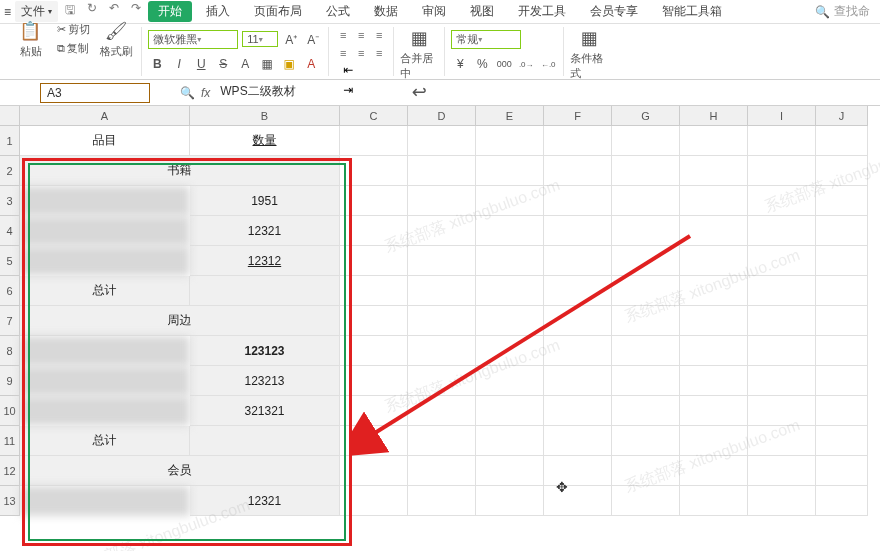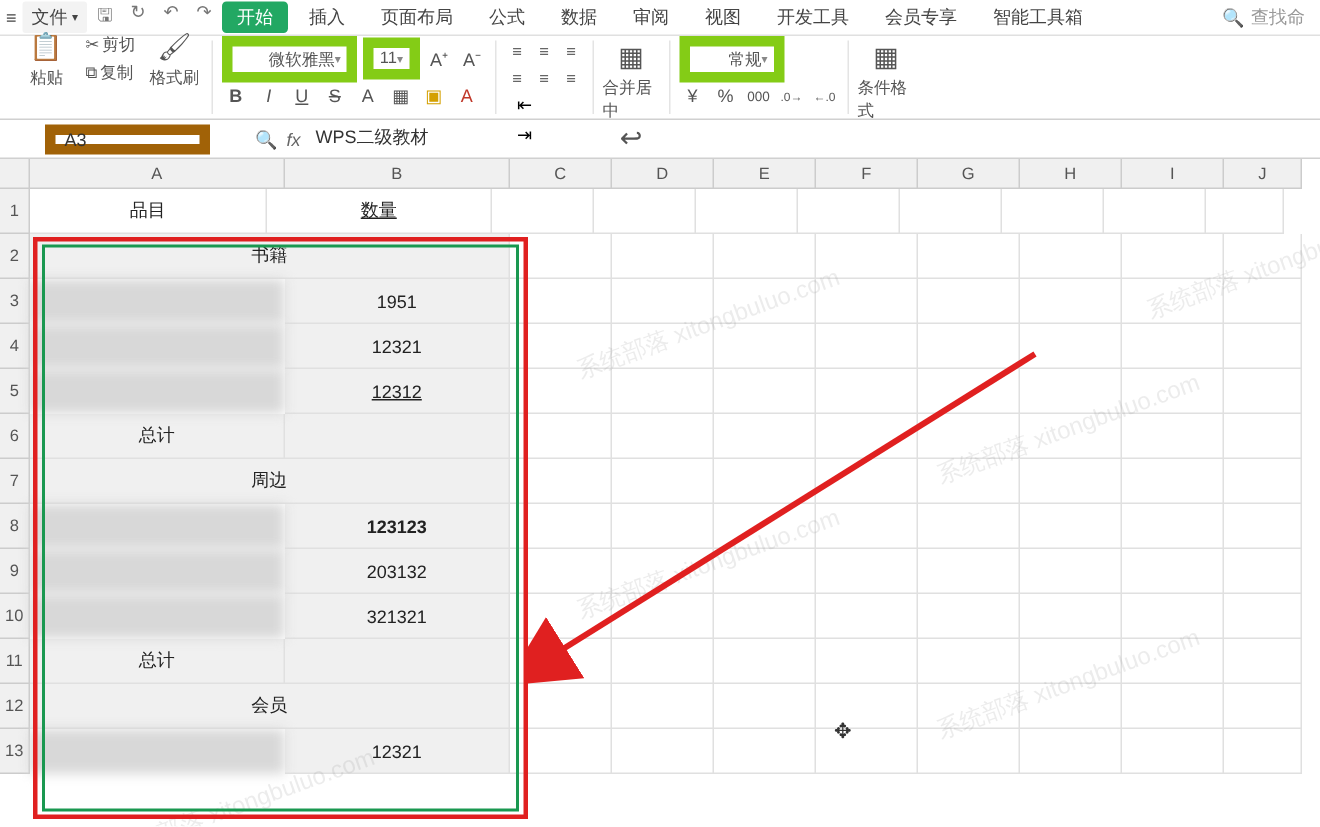--- a/index.html
+++ b/index.html
@@ -17,32 +17,32 @@
 .menu-right { margin-left:auto; color:#999; padding-right:10px; display:flex; align-items:center; gap:4px; }
 
 
 .ribbon { height:56px; background:#fff; border-bottom:1px solid #d0d0d0; display:flex; padding:3px 6px; }
 .rgroup { display:flex; flex-direction:column; justify-content:space-between; padding:0 6px; border-right:1px solid #e4e4e4; }
 .rgroup:last-child { border-right:none; }
 .rrow { display:flex; align-items:center; gap:4px; font-size:11px; color:#555; height:24px; }
 .rbtn { display:flex; align-items:center; gap:2px; padding:1px 3px; }
 .bigbtn { display:flex; flex-direction:column; align-items:center; justify-content:center; width:38px; font-size:11px; color:#555; gap:2px; }
 .bigbtn .ic { font-size:18px; }
-.sel { border:7px solid #84cc16; padding:1px 4px; font-size:11px; min-width:56px; display:flex; align-items:center; justify-content:flex-end; background:#fff; }
+.sel { border:1px solid #84cc16; padding:1px 4px; font-size:11px; min-width:56px; display:flex; align-items:center; justify-content:flex-start; background:#fff; }
 .sel .car { font-size:8px; color:#888; }
 .ic { display:inline-block; text-align:center; }
 .fmtbtn { width:18px; height:18px; display:flex; align-items:center; justify-content:center; font-size:12px; }
 .alignset { display:grid; grid-template-columns:repeat(3,16px); grid-template-rows:repeat(2,16px); gap:2px; }
 .alignset span { width:16px; height:16px; display:flex; align-items:center; justify-content:center; font-size:11px; color:#666; }
 .under { text-decoration:underline; }
 .strike { text-decoration:line-through; }
 
 
 .fbar { height:26px; border-bottom:1px solid #d0d0d0; display:flex; align-items:center; padding-left:30px; }
-.namebox { width:110px; height:20px; border:7px solid #a16207; font-size:12px; padding:0 6px; display:flex; align-items:center; color:#333; }
+.namebox { width:110px; height:20px; border:1px solid #a16207; font-size:12px; padding:0 6px; display:flex; align-items:center; color:#333;margin-left:10px; }
 .fx-area { display:flex; align-items:center; margin-left:30px; gap:6px; font-size:12px; color:#666; }
 .fx-input { height:20px; padding:0 4px; font-size:12px; color:#333; min-width:200px; }
 
 
 .sheet { position:relative; height:445px; overflow:hidden; }
 .corner { position:absolute; left:0; top:0; width:20px; height:20px; background:#f0f0f0; border-right:1px solid #ccc; border-bottom:1px solid #ccc; }
 .colhdrs { position:absolute; left:20px; top:0; height:20px; display:flex; }
 .colhdr { background:#f0f0f0; border-right:1px solid #ccc; border-bottom:1px solid #ccc; font-size:11px; color:#555; display:flex; align-items:center; justify-content:center; }
 .rowhdrs { position:absolute; left:0; top:20px; width:20px; }
 .rowhdr { background:#f0f0f0; border-right:1px solid #ccc; border-bottom:1px solid #ccc; font-size:11px; color:#555; display:flex; align-items:center; justify-content:center; height:30px; }
@@ -228,21 +228,21 @@
       <div class="rowhdr">7</div>
       <div class="rowhdr">8</div>
       <div class="rowhdr">9</div>
       <div class="rowhdr">10</div>
       <div class="rowhdr">11</div>
       <div class="rowhdr">12</div>
       <div class="rowhdr">13</div>
     </div>
   <div class="cells" id="cells">
       <div class="cellrow">
-        <div class="cell" style="width: 158px;">品目</div>
+        <div class="cell" style="width: 170px;">品目</div>
         <div class="cell" style="width: 150px; text-decoration: underline;">数量</div>
         <div class="cell" style="width: 68px;"></div>
         <div class="cell" style="width: 68px;"></div>
         <div class="cell" style="width: 68px;"></div>
         <div class="cell" style="width: 68px;"></div>
         <div class="cell" style="width: 68px;"></div>
         <div class="cell" style="width: 68px;"></div>
         <div class="cell" style="width: 68px;"></div>
         <div class="cell" style="width: 52px;"></div>
       </div>
@@ -323,21 +323,21 @@
         <div class="cell" style="width: 68px;"></div>
         <div class="cell" style="width: 68px;"></div>
         <div class="cell" style="width: 68px;"></div>
         <div class="cell" style="width: 68px;"></div>
         <div class="cell" style="width: 68px;"></div>
         <div class="cell" style="width: 68px;"></div>
         <div class="cell" style="width: 52px;"></div>
       </div>
       <div class="cellrow">
         <div class="cell sel-area blur" style="width: 170px; justify-content: center;">████</div>
-        <div class="cell sel-area" style="width: 150px;">203132</div>
+        <div class="cell sel-area" style="width: 150px;">123213</div>
         <div class="cell" style="width: 68px;"></div>
         <div class="cell" style="width: 68px;"></div>
         <div class="cell" style="width: 68px;"></div>
         <div class="cell" style="width: 68px;"></div>
         <div class="cell" style="width: 68px;"></div>
         <div class="cell" style="width: 68px;"></div>
         <div class="cell" style="width: 68px;"></div>
         <div class="cell" style="width: 52px;"></div>
       </div>
       <div class="cellrow">

